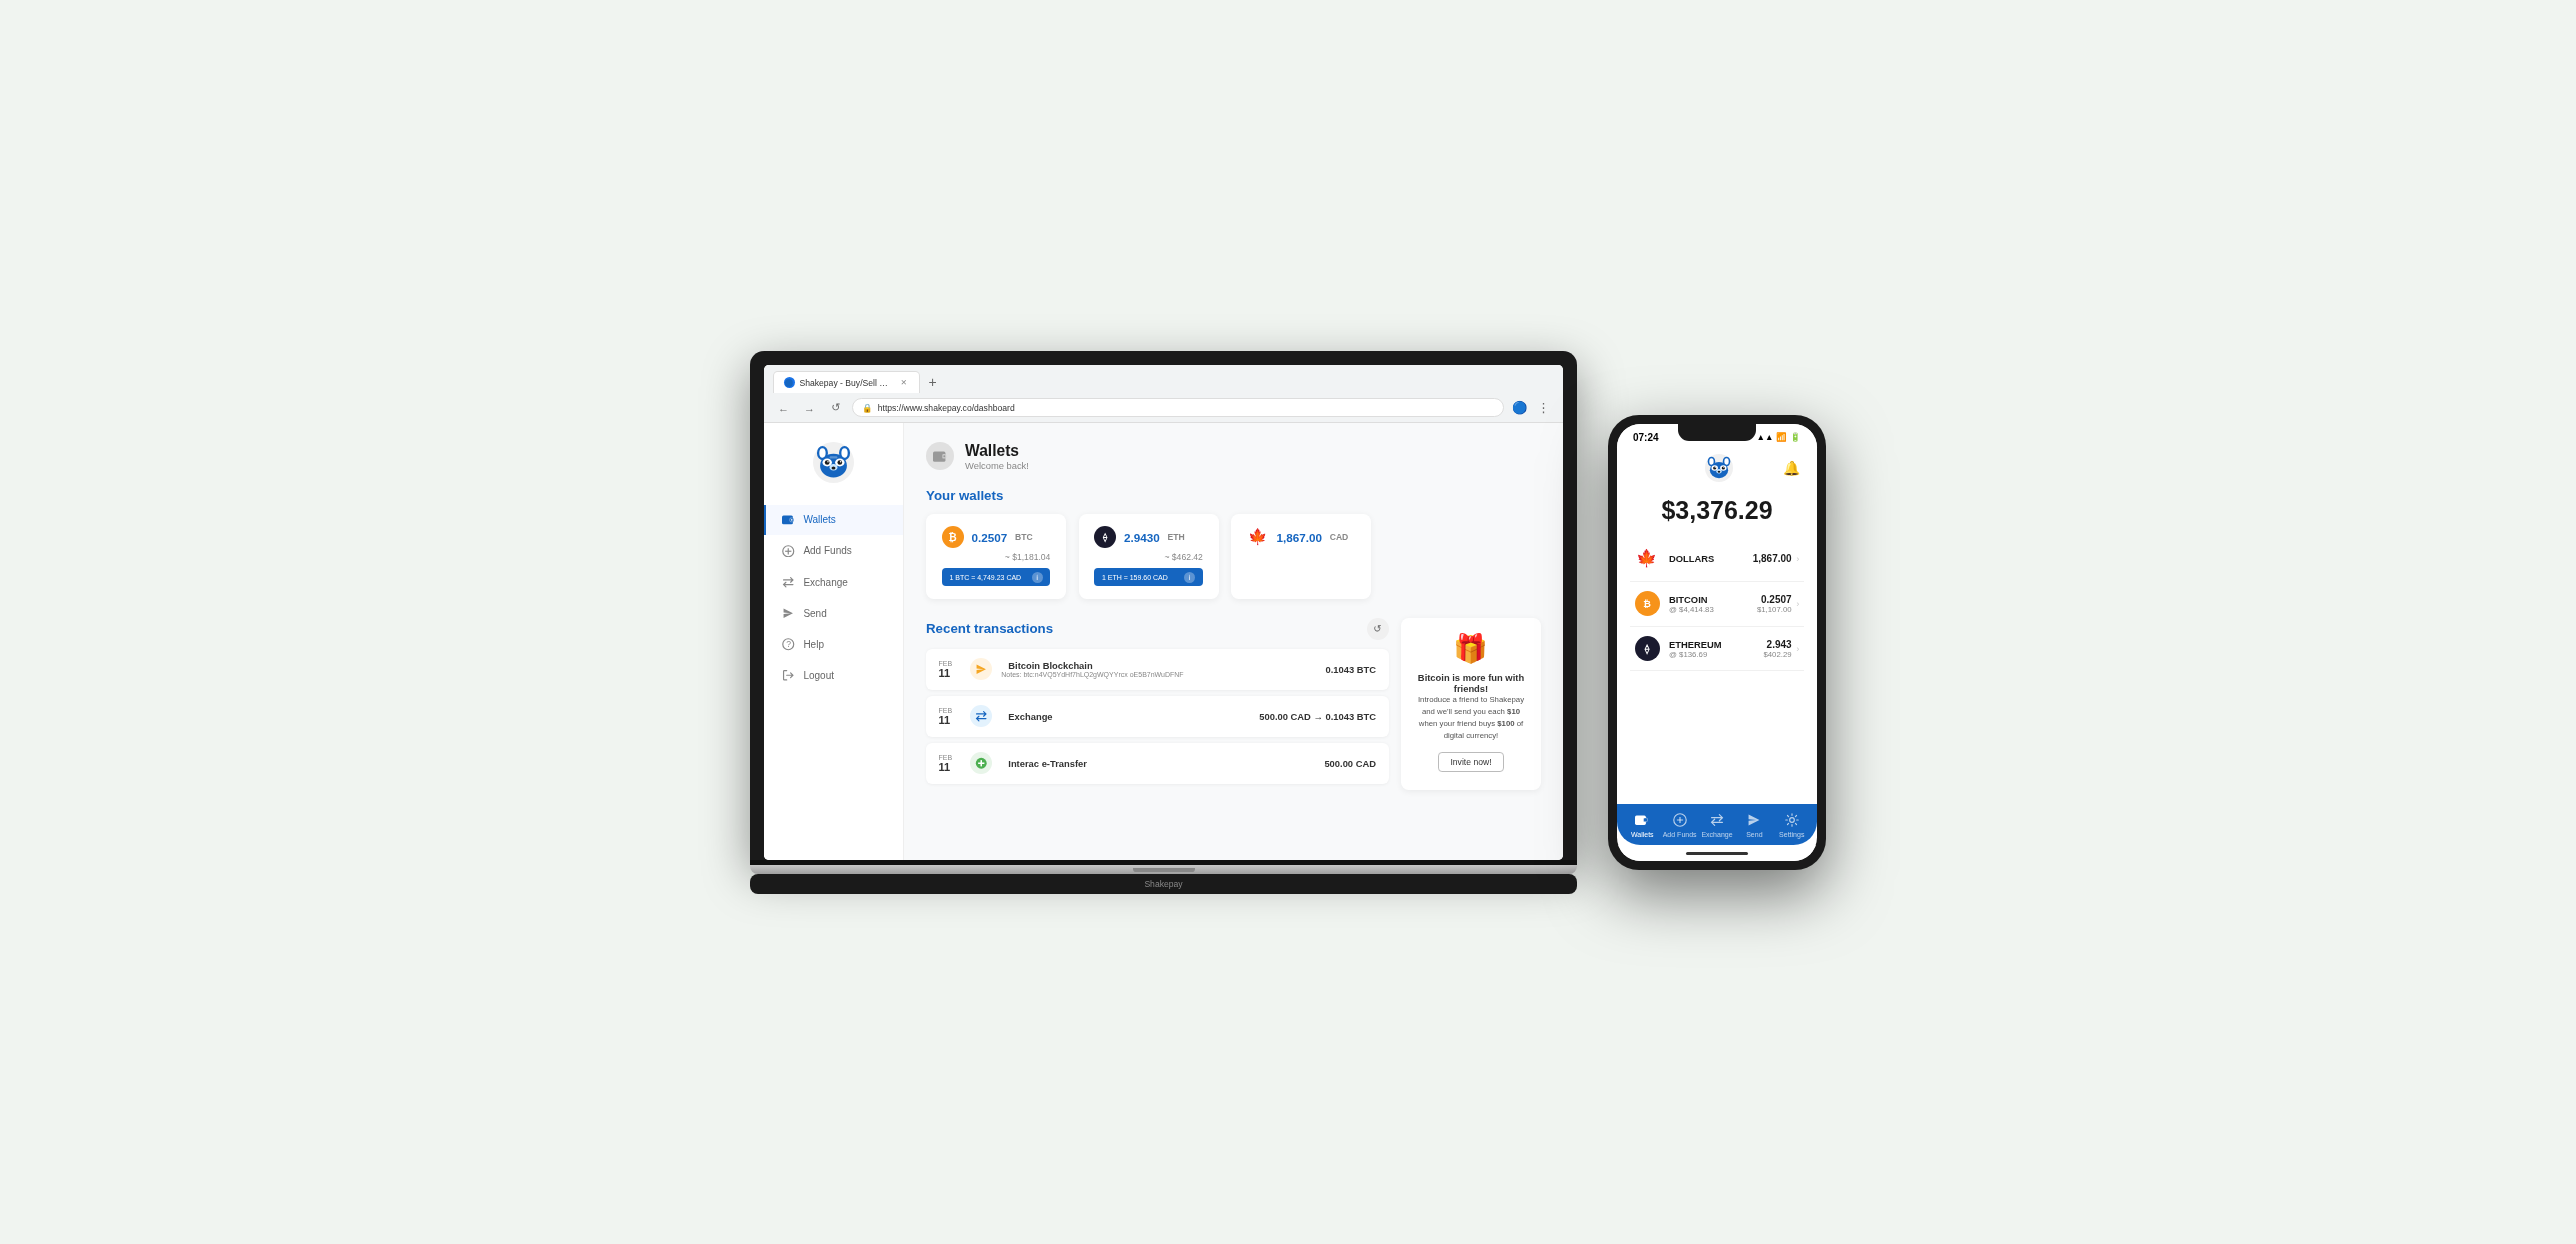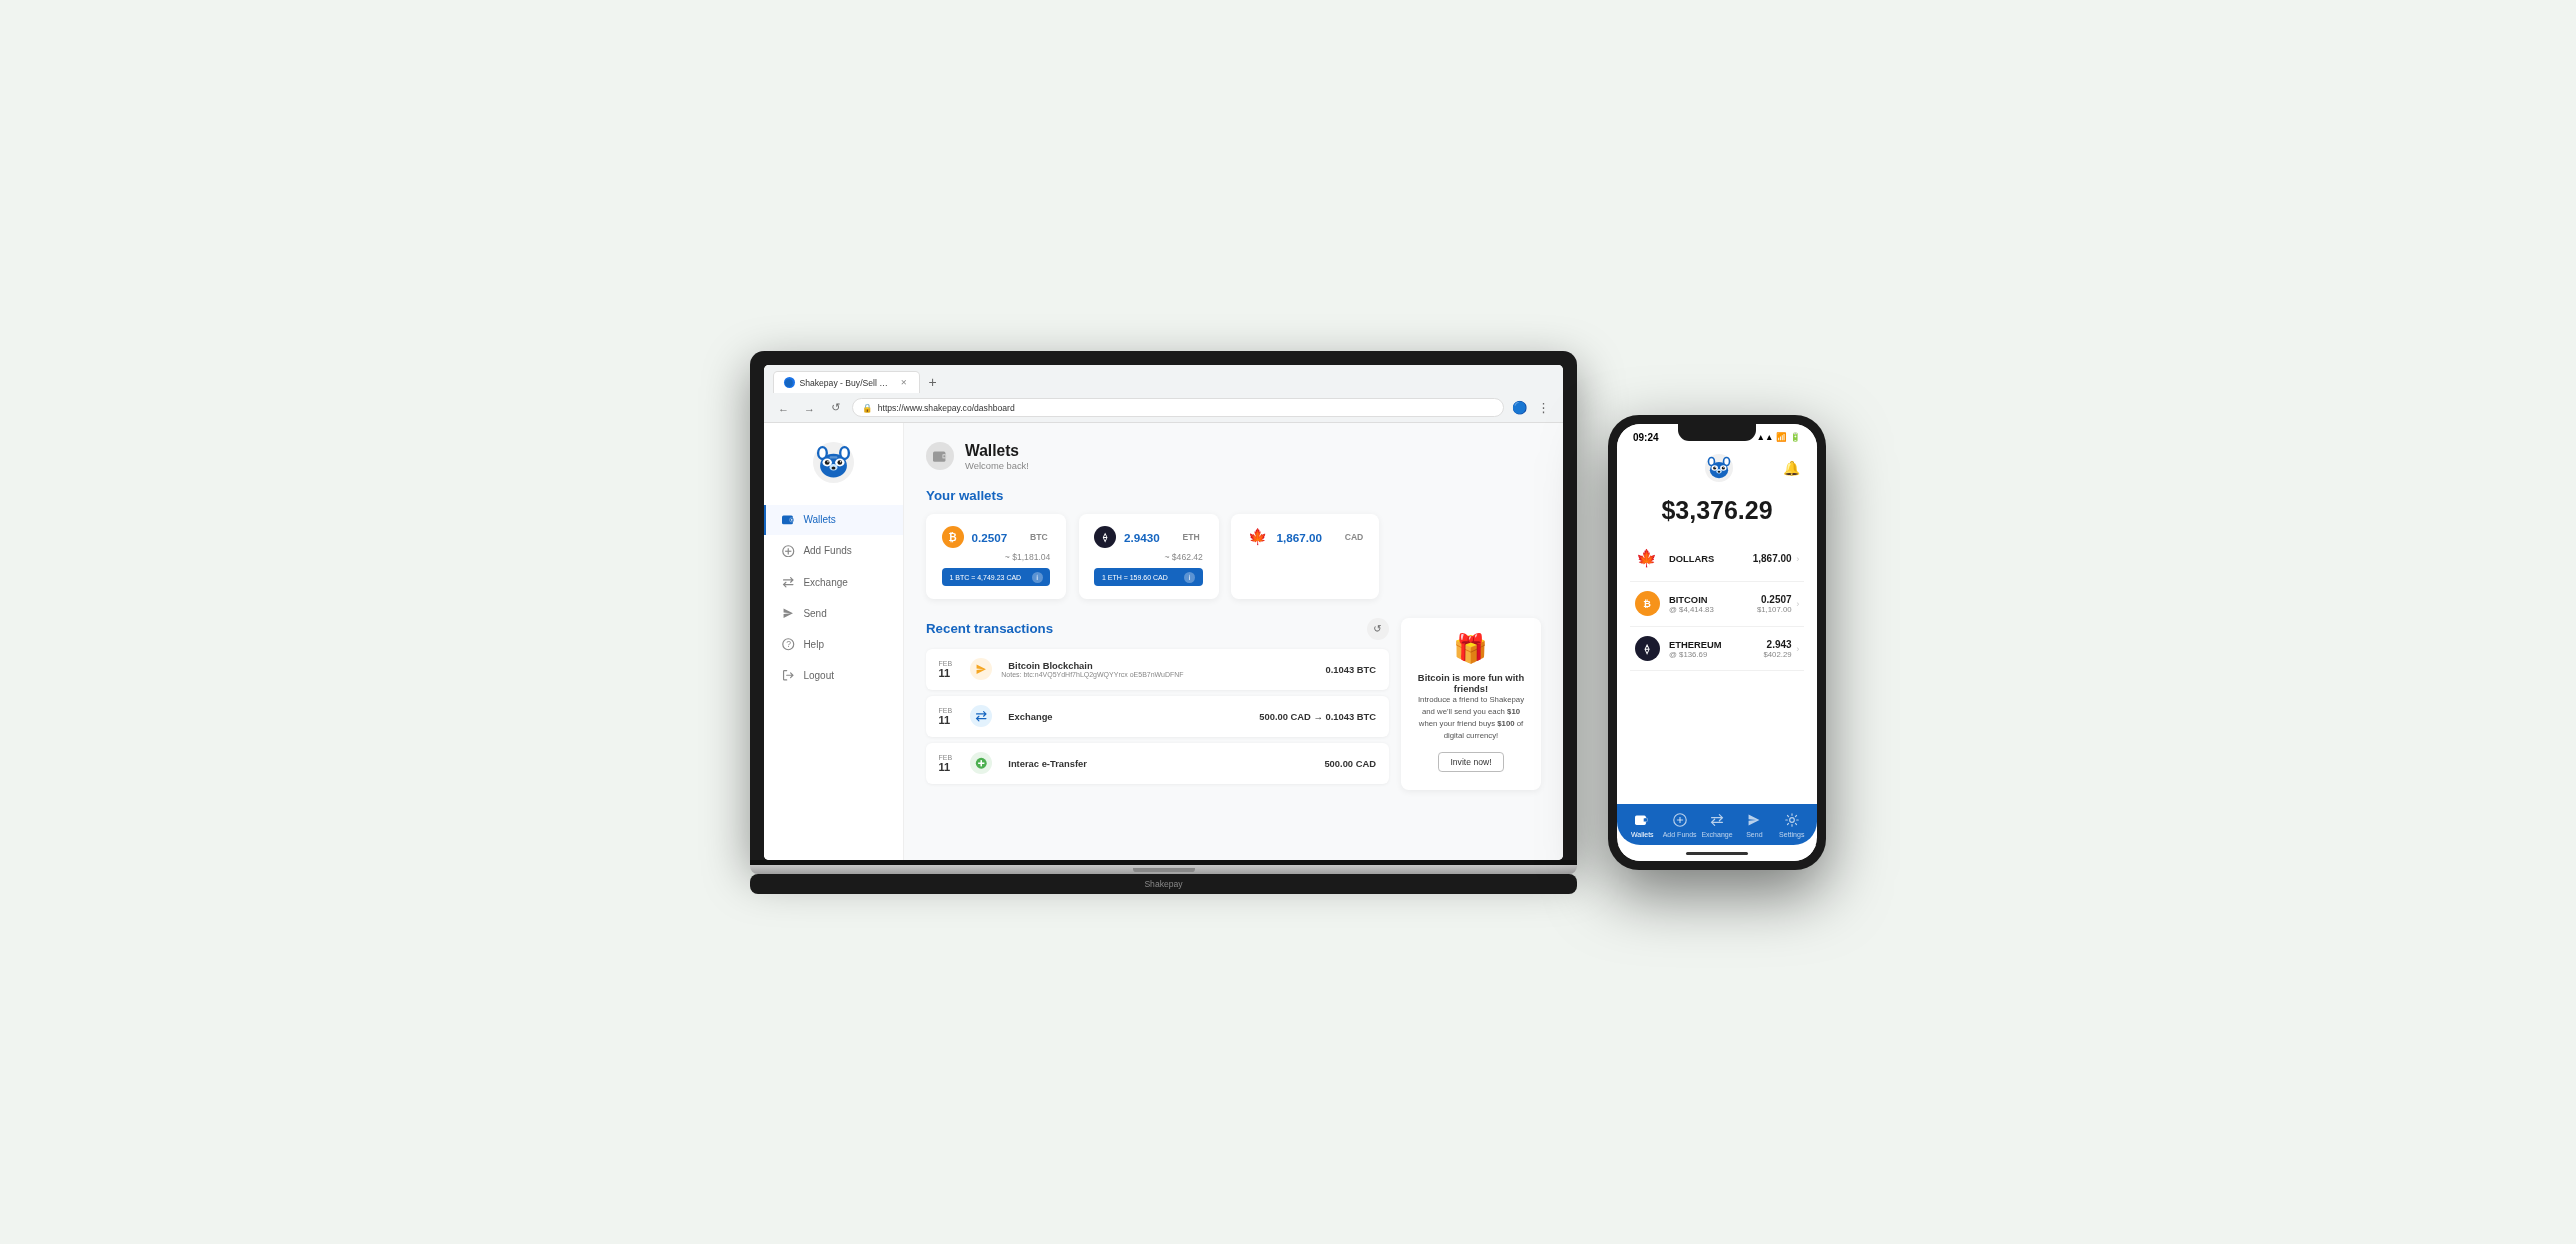--- a/index.html
+++ b/index.html
@@ -273,21 +273,20 @@
     .wallet-amount {
       font-size: 11.7px;
       font-weight: 700;
       color: #1565c0;
     }
 
     .wallet-currency {
       font-size: 8.6px;
       color: #888;
       font-weight: 600;
-      margin-left: 15px;
     }
 
     .wallet-fiat {
       font-size: 8.6px;
       color: #888;
       text-align: right;
     }
 
     .wallet-rate-bar {
       background: #1565c0;
@@ -958,21 +957,21 @@
     <div class="laptop-brand">Shakepay</div>
   </div>
 
   <div class="phone">
     <div class="phone-body">
       <div class="phone-notch"></div>
 
       <div class="phone-screen">
 
         <div class="phone-notch-area">
-          <span class="phone-time">09:24</span>
+          <span class="phone-time">07:24</span>
           <div class="phone-status-icons">
             <span>▲▲</span>
             <span>📶</span>
             <span>🔋</span>
           </div>
         </div>
 
         <div class="phone-header">
           <div style="width:22px;"></div>
           <svg class="phone-raccoon-svg" viewBox="0 0 52 52" xmlns="http://www.w3.org/2000/svg">

